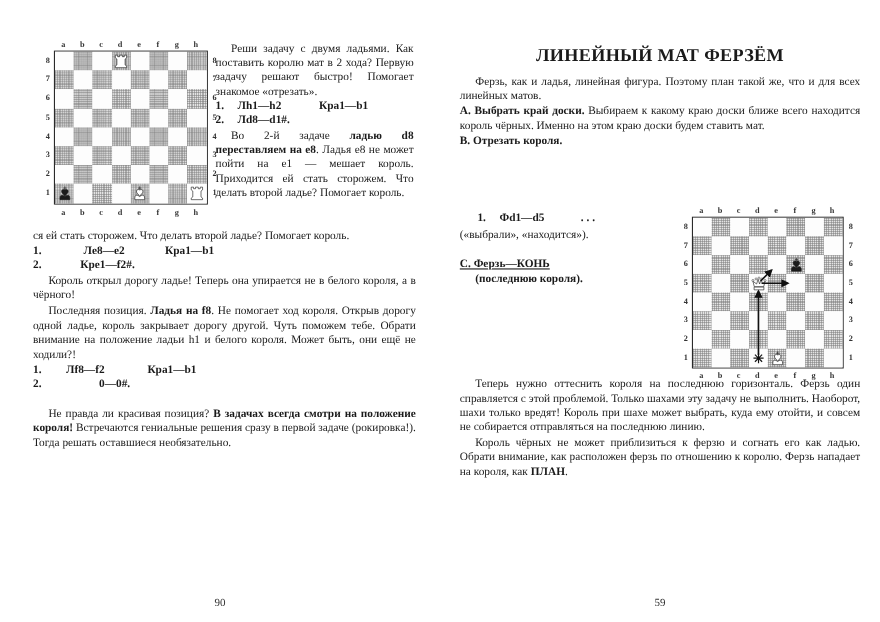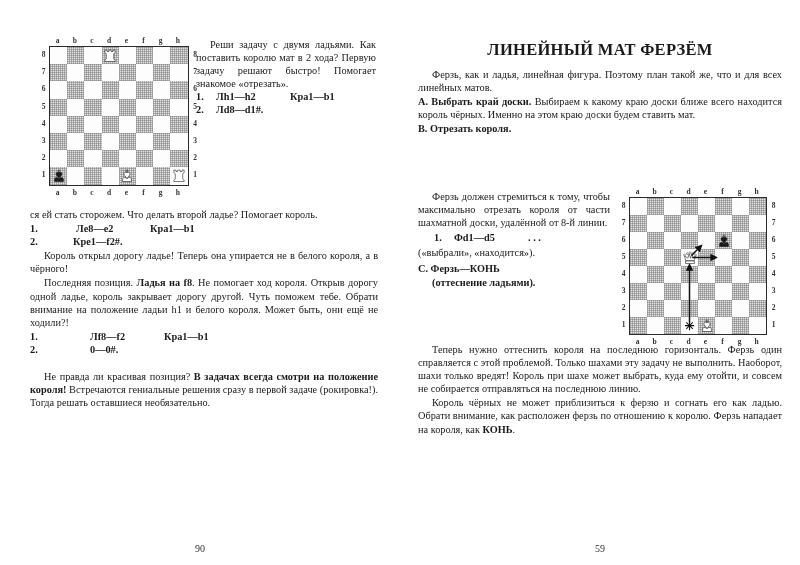--- a/index.html
+++ b/index.html
@@ -251,20 +251,21 @@
           <span class="num">1.</span>
           <span class="w">Лh1—h2</span>
           <span class="bm">Крa1—b1</span>
         </div>
         <div class="mv">
           <span class="num">2.</span>
           <span class="w">Лd8—d1#.</span>
           <span class="bm"></span>
         </div>
       </div>
+      <p class="ind"><span>Во 2-й задаче </span><span class="b">ладью d8 переставляем на e8</span><span>. Ладья e8 не может пойти на e1 — мешает король. Приходится ей стать сторожем. Что делать второй ладье? Помогает король.</span></p>
     </div>
 
     <div class="col" style="left:30px;top:208px;width:348px;">
       <p>ся ей стать сторожем. Что делать второй ладье? Помогает король.</p>
 
       <div class="movetable" style="margin-top:1px;">
         <div class="mv">
           <span class="num">1.</span>
           <span class="w" style="margin-left:26px;">Лe8—e2</span>
           <span class="bm">Крa1—b1</span>
@@ -276,21 +277,21 @@
         </div>
       </div>
 
       <p class="ind" style="margin-top:1px;">Король открыл дорогу ладье! Теперь она упирается не в белого короля, а в чёрного!</p>
 
       <p class="ind" style="margin-top:1px;"><span>Последняя позиция. </span><span class="b">Ладья на f8</span><span>. Не помогает ход короля. Открыв дорогу одной ладье, король закрывает дорогу другой. Чуть поможем тебе. Обрати внимание на положение ладьи h1 и белого короля. Может быть, они ещё не ходили?!</span></p>
 
       <div class="movetable" style="margin-top:1px;">
         <div class="mv">
           <span class="num">1.</span>
-          <span class="w" style="margin-left:40px;">Лf8—f2</span>
+          <span class="w" style="margin-left:10px;">Лf8—f2</span>
           <span class="bm">Крa1—b1</span>
         </div>
         <div class="mv">
           <span class="num">2.</span>
           <span class="w" style="margin-left:26px;text-indent:14px;">0—0#.</span>
           <span class="bm"></span>
         </div>
       </div>
 
       <p class="ind" style="margin-top:14px;"><span>Не правда ли красивая позиция? </span><span class="b">В задачах всегда смотри на положение короля!</span><span> Встречаются гениальные решения сразу в первой задаче (рокировка!). Тогда решать оставшиеся необязательно.</span></p>
@@ -468,31 +469,30 @@
           <span style="height: 17px; line-height: 17px;">6</span>
           <span style="height: 17px; line-height: 17px;">5</span>
           <span style="height: 17px; line-height: 17px;">4</span>
           <span style="height: 17px; line-height: 17px;">3</span>
           <span style="height: 17px; line-height: 17px;">2</span>
           <span style="height: 17px; line-height: 17px;">1</span>
         </div>
       </div>
 
     <div class="col" style="left:18px;top:190px;width:192px;">
-      <p class="ind">Ферзь должен стремиться к тому, чтобы максимально отрезать короля от части шахматной доски, удалённой от 8-й линии.</p>
       <div class="mv" style="margin-top:2px;">
         <span class="num" style="margin-left:16px;">1.</span>
         <span class="w">Фd1—d5</span>
         <span class="bm">. . .</span>
       </div>
       <p style="margin-top:2px;">(«выбрали», «находится»).</p>
-      <p class="b" style="margin-top:3px;">С. Ферзь—КОНЬ</p>
-      <p class="b" style="margin-left:14px;">(оттеснение ладьями).</p>
+      <p class="b" style="margin-top:14px;text-decoration:underline;">С. Ферзь—КОНЬ</p>
+      <p class="b" style="margin-left:14px;">(последнюю короля).</p>
     </div>
 
     <div class="col" style="left:18px;top:343px;width:364px;">
       <p class="ind">Теперь нужно оттеснить короля на последнюю горизонталь. Ферзь один справляется с этой проблемой. Только шахами эту задачу не выполнить. Наоборот, шахи только вредят! Король при шахе может выбрать, куда ему отойти, и совсем не собирается отправляться на последнюю линию.</p>
-      <p class="ind" style="margin-top:1px;"><span>Король чёрных не может приблизиться к ферзю и согнать его как ладью. Обрати внимание, как расположен ферзь по отношению к королю. Ферзь нападает на короля, как </span><span class="b">КОНЬ</span><span>.</span></p>
+      <p class="ind" style="margin-top:1px;"><span>Король чёрных не может приблизиться к ферзю и согнать его как ладью. Обрати внимание, как расположен ферзь по отношению к королю. Ферзь нападает на короля, как </span><span class="b">ПЛАН</span><span>.</span></p>
     </div>
 
     <div class="pageno" style="top:543px;">59</div>
   </div>
 </div>
 
 </body></html>

